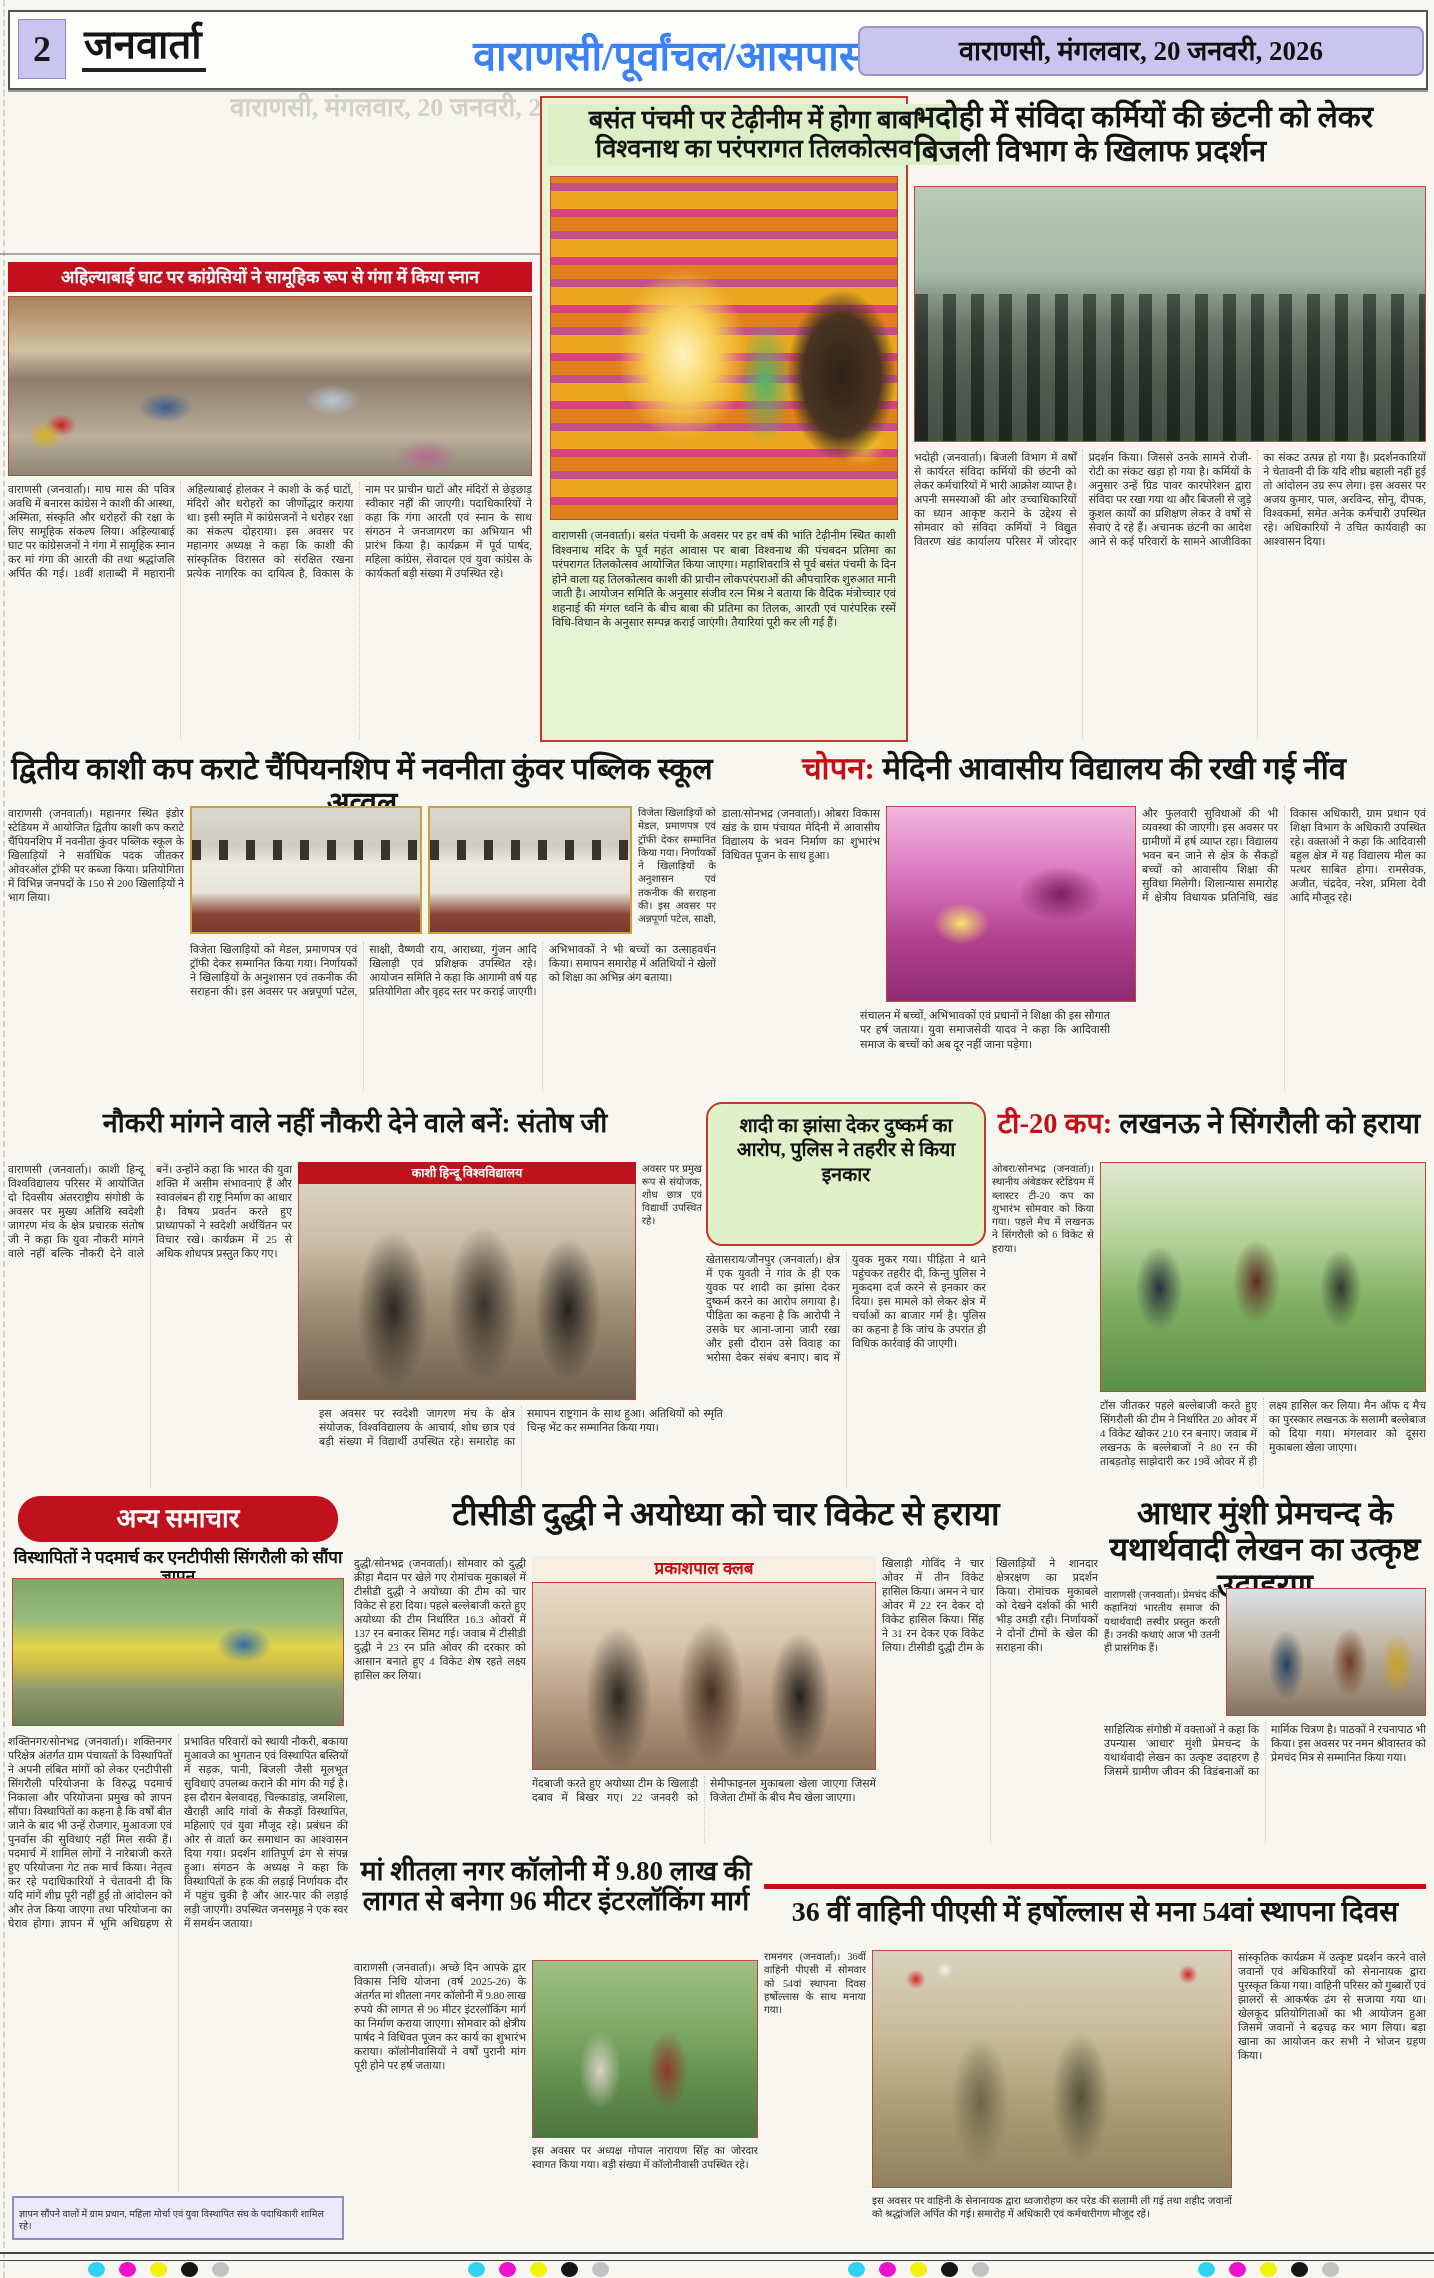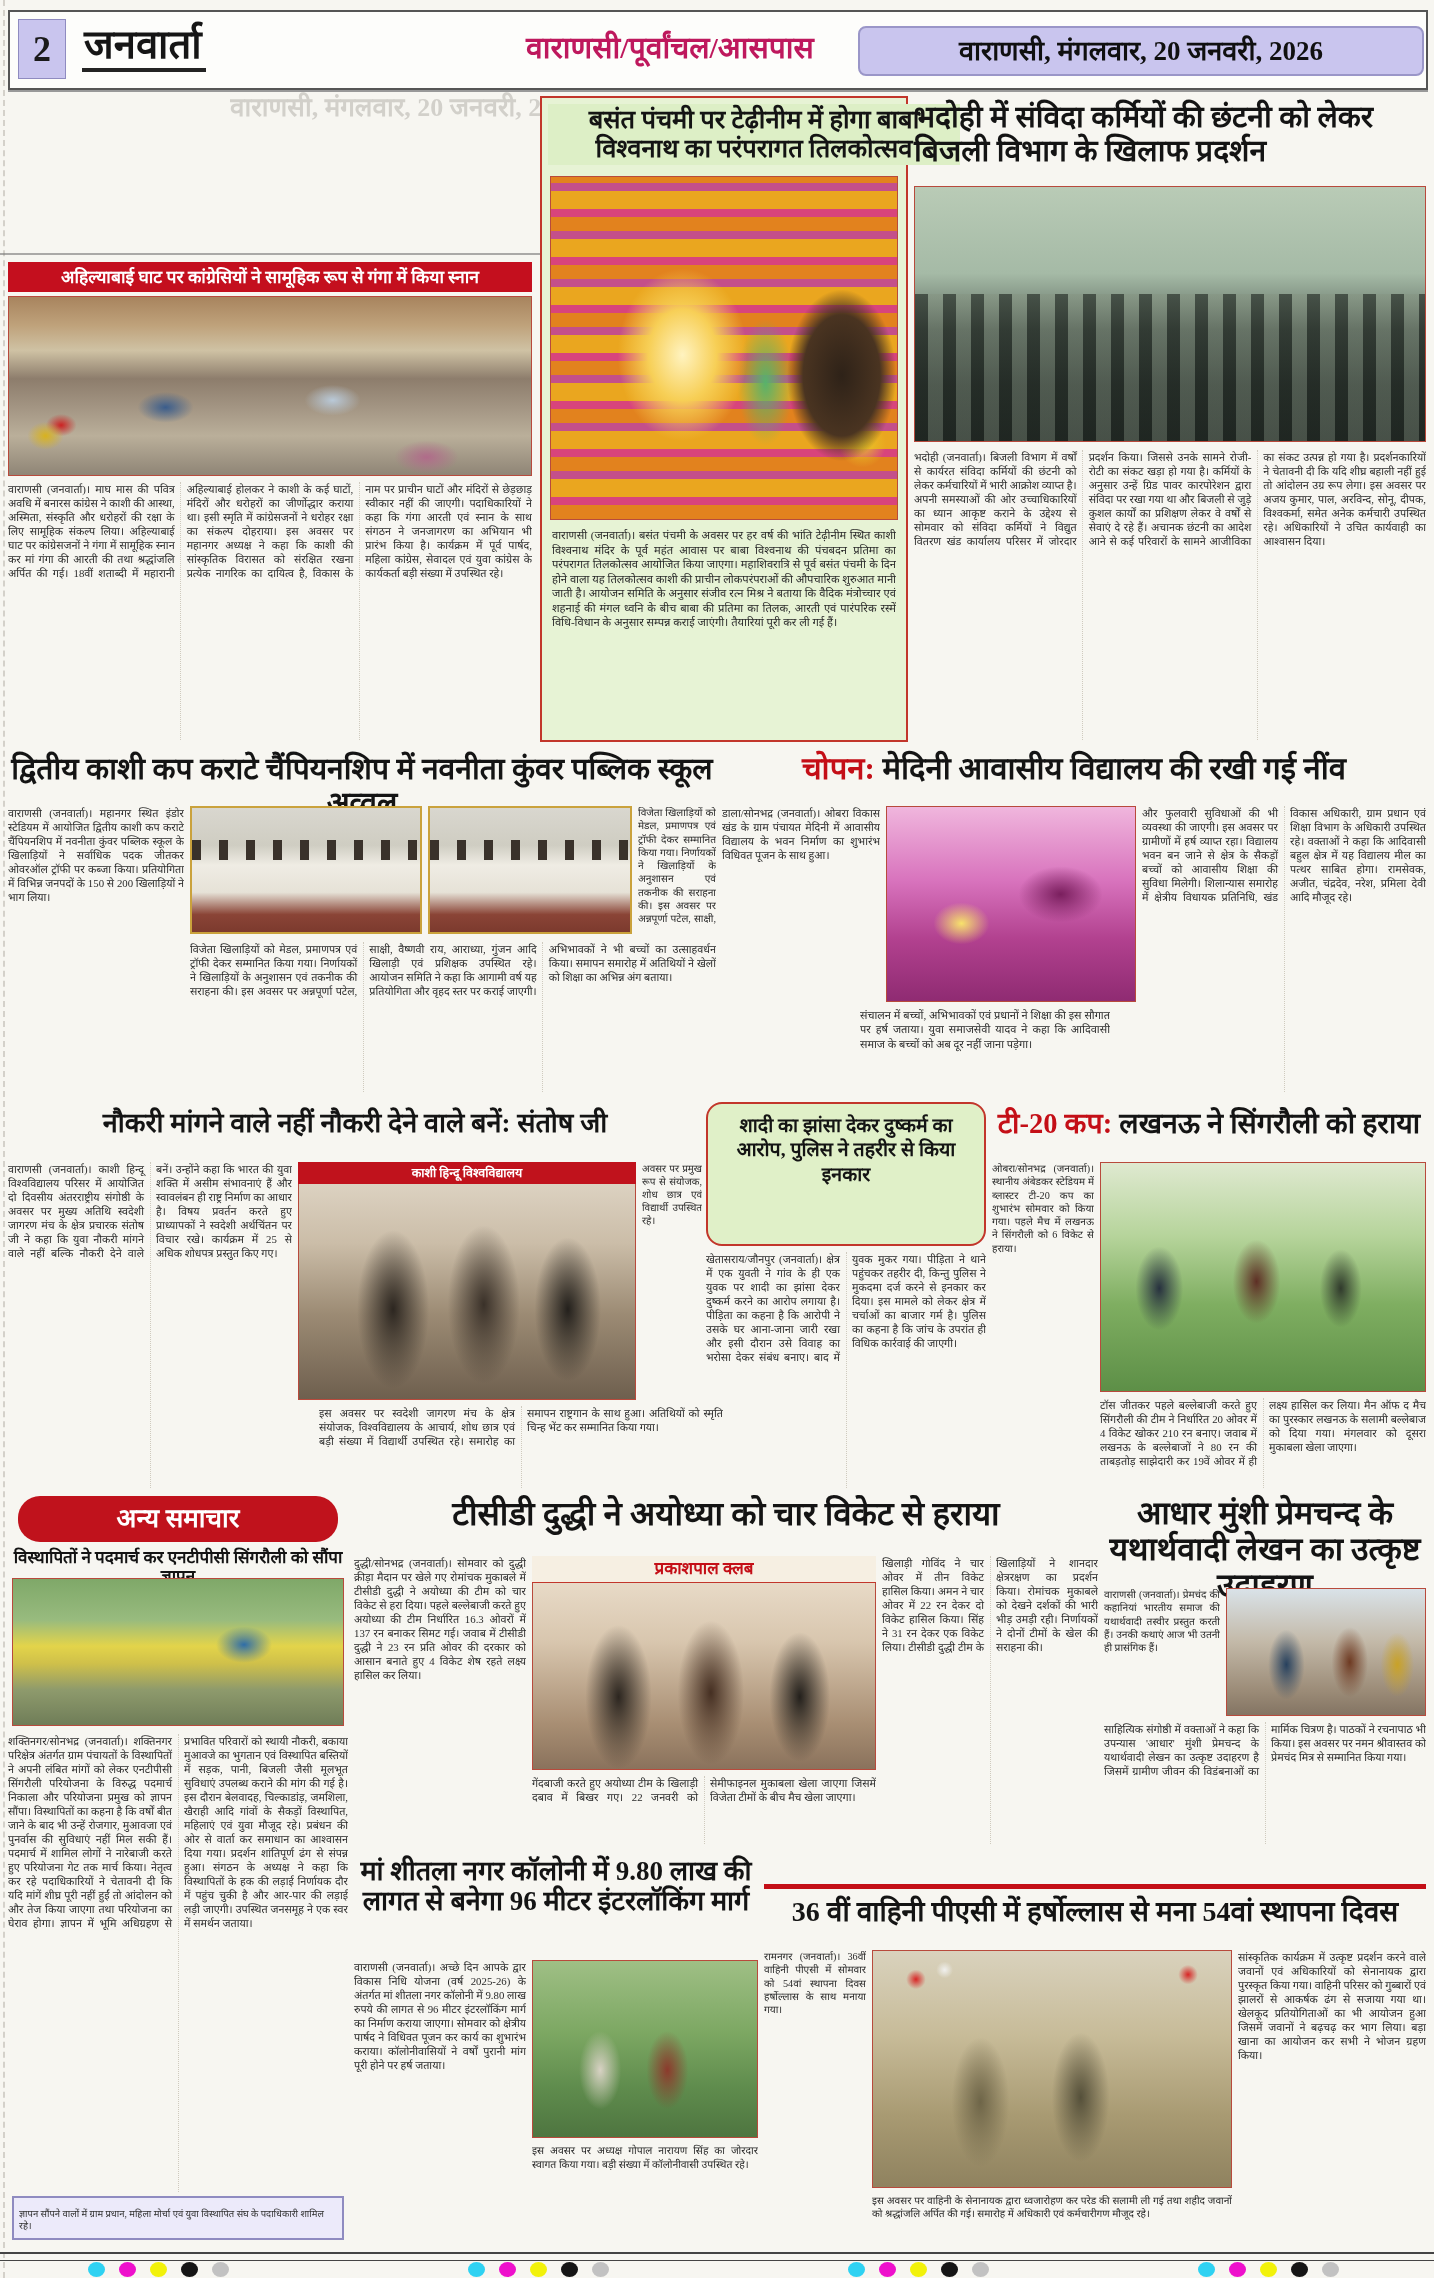--- a/index.html
+++ b/index.html
@@ -14,21 +14,21 @@
   .photo{border:1.5px solid #b84a3c;box-sizing:border-box;}
   .ghost{color:#8e8b84;opacity:.35;filter:blur(.6px);font-weight:bold;white-space:nowrap;overflow:hidden;}
 
   
   .header{left:8px;top:10px;width:1416px;height:76px;background:#fdfdfb;border:2px solid #555;
           box-shadow:0 2px 0 #999;}
   .pagenum{left:8px;top:7px;width:46px;height:58px;background:#c9c5ee;border:1px solid #8f8bc0;
            font-size:36px;font-weight:bold;text-align:center;line-height:58px;color:#1a1a1a;}
   .masthead{left:72px;top:12px;font-size:40px;font-weight:bold;color:#151515;border-bottom:4px solid #232323;
             line-height:1.05;padding:0 4px 2px 2px;}
-  .section-title{left:380px;top:14px;width:560px;font-size:30px;font-weight:bold;color:#be185d;text-align:center;}
+  .section-title{left:380px;top:14px;width:560px;font-size:41px;font-weight:bold;color:#3b82f6;text-align:center;}
   .datebox{left:848px;top:14px;width:562px;height:46px;background:#c9c5ee;border:2px solid #9a96c8;border-radius:8px;
            font-size:27px;font-weight:bold;text-align:center;line-height:46px;color:#101010;}
 
   
   .kashi-hl{left:8px;top:96px;width:524px;font-size:49px;}
   .kashi-strike{left:0px;top:253px;width:540px;height:2px;background:#777;opacity:.6;}
   .kashi-sub{left:8px;top:262px;width:524px;height:30px;background:#c40f1e;color:#fff;font-weight:bold;
              font-size:17.5px;text-align:center;line-height:30px;}
   .ph-ghat{left:8px;top:296px;width:524px;height:180px;
      background:radial-gradient(26px 20px at 7% 78%,#d8b21e 0%,rgba(0,0,0,0) 70%),

